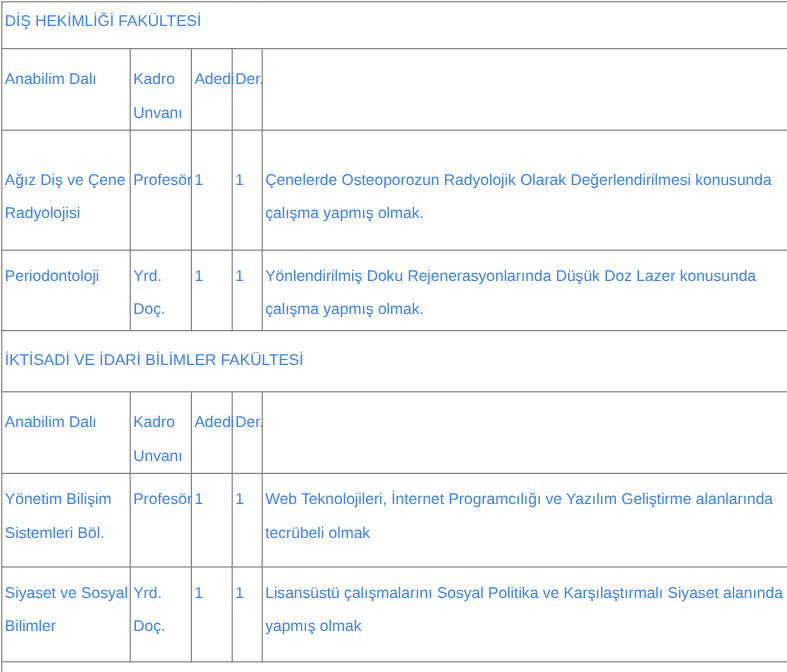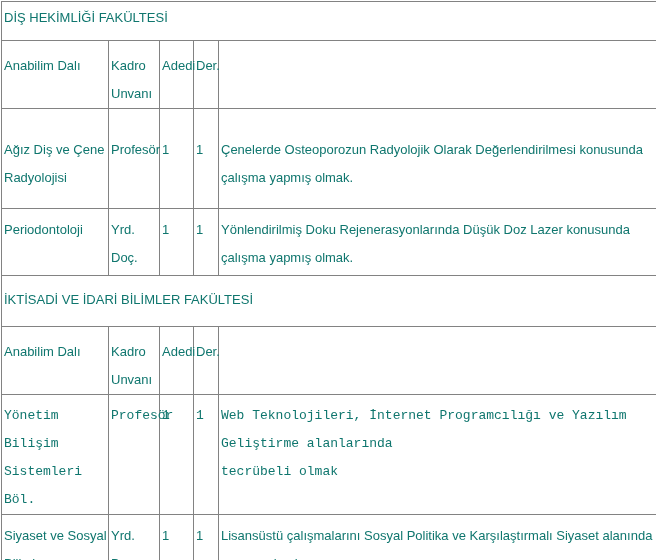--- a/index.html
+++ b/index.html
@@ -2,21 +2,21 @@
 <html><head>
 <meta charset="utf-8">
 <style>
   html, body { margin: 0; padding: 0; background: #ffffff; }
   .page {
     position: relative;
     width: 656px;
     height: 560px;
     overflow: hidden;
     background: #ffffff;
-    color: #0f766e;
+    color: #3b82f6;
     font-family: "Liberation Sans", sans-serif;
   }
   table.doc {
     border-collapse: collapse;
     table-layout: fixed;
     width: 680px;            
     margin: 1px 0 0 1px;
   }
   table.doc td {
     border: 1px solid #828282;
@@ -30,21 +30,21 @@
   tr.r-sec1 td { padding-top: 4px;  line-height: 24px; }
   tr.r-sec2    { height: 51px; }
   tr.r-sec2 td { padding-top: 12px; line-height: 24px; }
   tr.r-colhead    { height: 67px; }
   tr.r-colhead td { padding-top: 11px; }
   tr.r-d1    { height: 100px; }
   tr.r-d1 td { padding-top: 27px; }
   tr.r-d2    { height: 67px; }
   tr.r-d2 td { padding-top: 7px; margin-top: 16px; }
   tr.r-d3    { height: 78px; }
-  tr.r-d3 td { padding-top: 7px; font-family: Liberation Mono, monospace; }
+  tr.r-d3 td { padding-top: 7px; }
   tr.r-d4    { height: 79px; }
   tr.r-d4 td { padding-top: 7px; }
   tr.r-partial    { height: 40px; }
 </style>
 </head>
 <body>
 
 <div class="page">
   <table class="doc">
     <colgroup>

